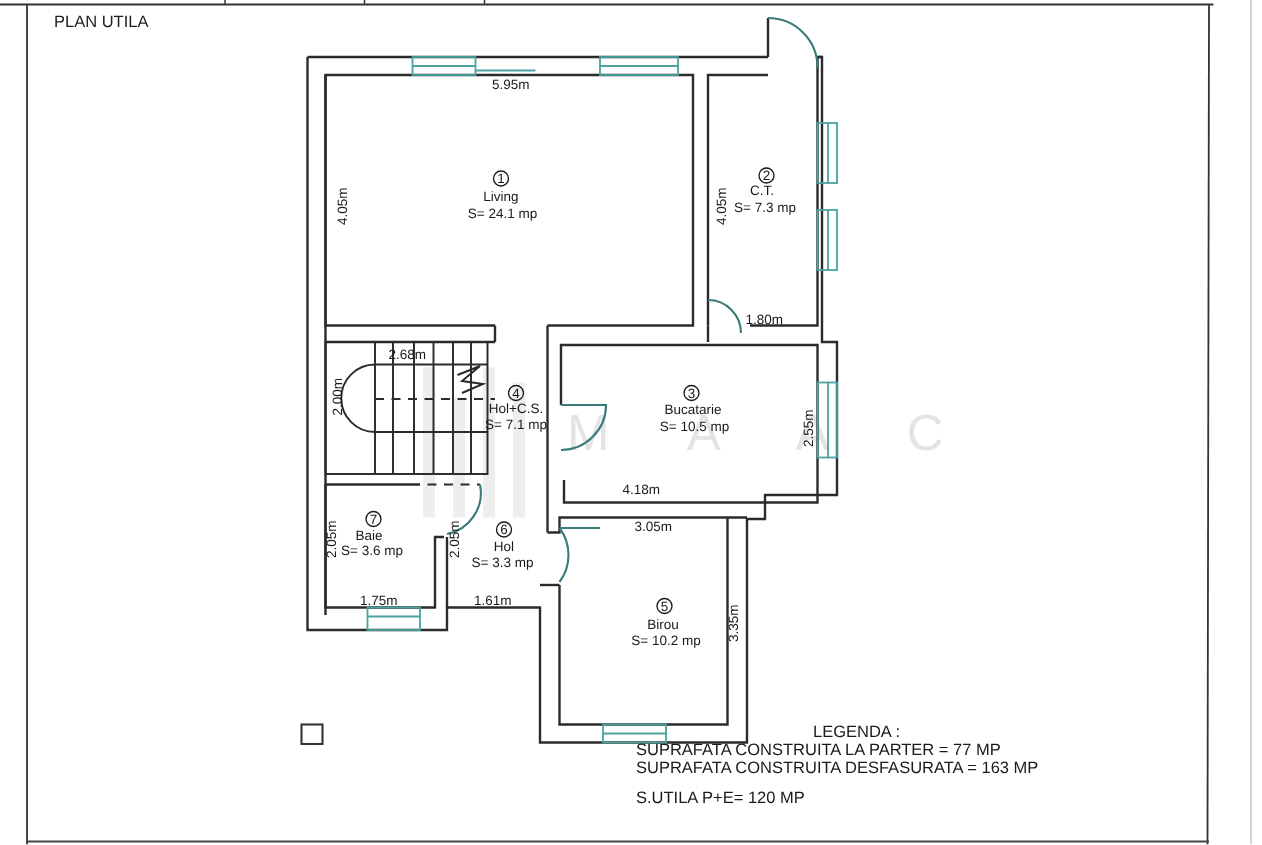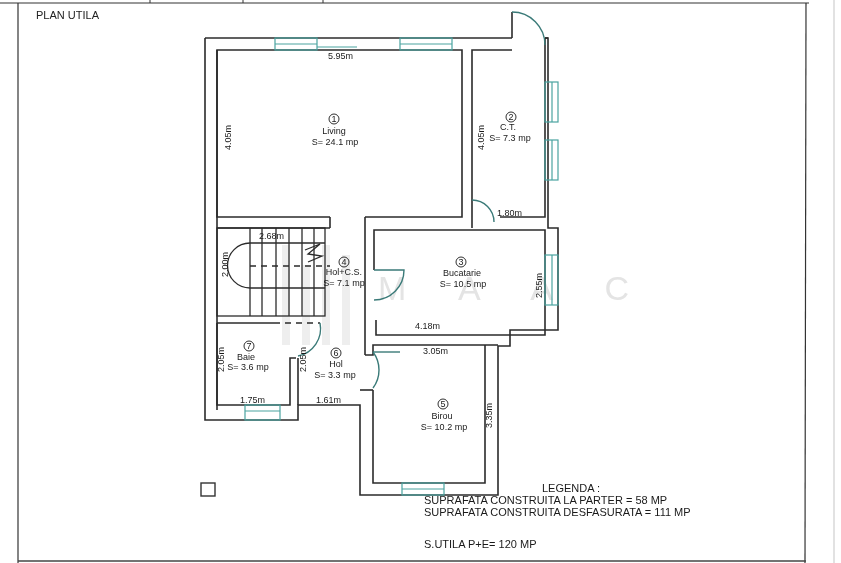--- a/index.html
+++ b/index.html
@@ -184,16 +184,16 @@
     <text class="dim" x="240" y="403">1.75m</text>
     <text class="dim" x="0" y="0" transform="translate(306,372) rotate(-90)">2.05m</text>
     <text class="dim" x="316" y="403">1.61m</text>
   </g>
 </svg>
 
 <div class="title">PLAN UTILA</div>
 
 <div class="legend">
   <div class="head">LEGENDA :</div>
-  <div>SUPRAFATA CONSTRUITA LA PARTER = 58 MP</div>
-  <div>SUPRAFATA CONSTRUITA DESFASURATA = 111 MP</div>
-  <div style="margin-top:20px">S.UTILA P+E= 120 MP</div>
+  <div>SUPRAFATA CONSTRUITA LA PARTER = 77 MP</div>
+  <div>SUPRAFATA CONSTRUITA DESFASURATA = 163 MP</div>
+  <div style="margin-top:8px">S.UTILA P+E= 120 MP</div>
 </div>
 
 </body></html>

